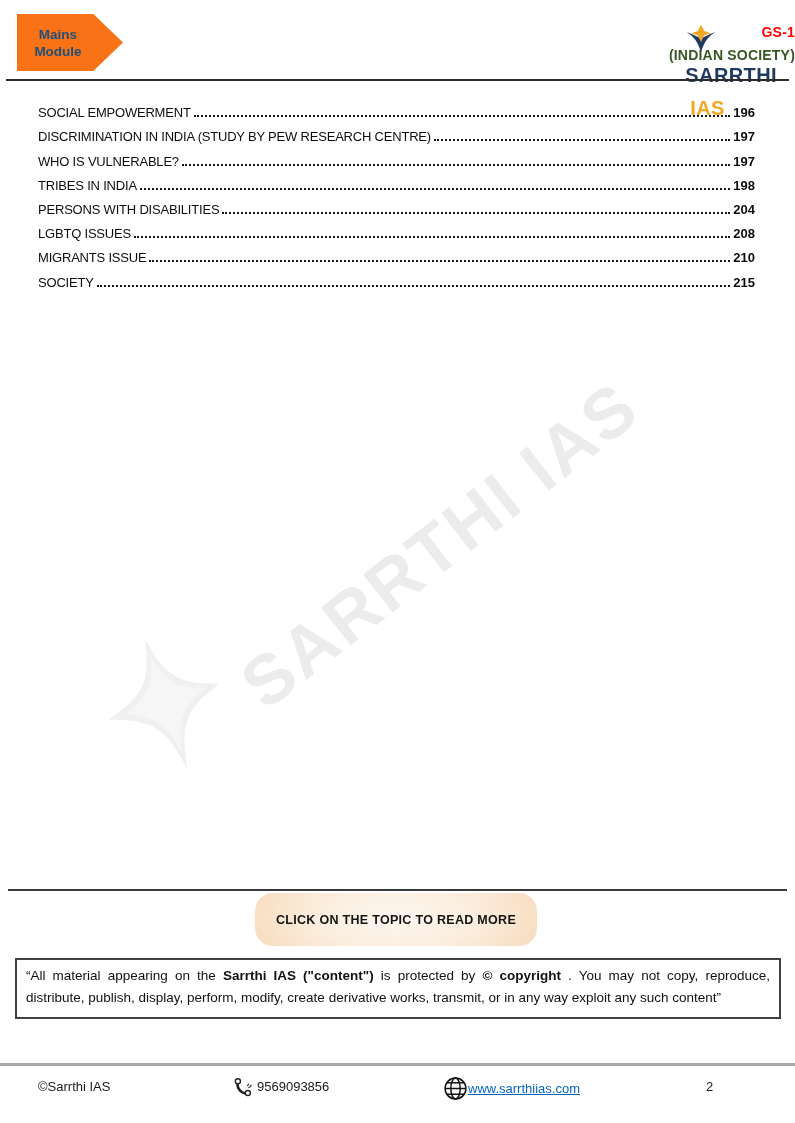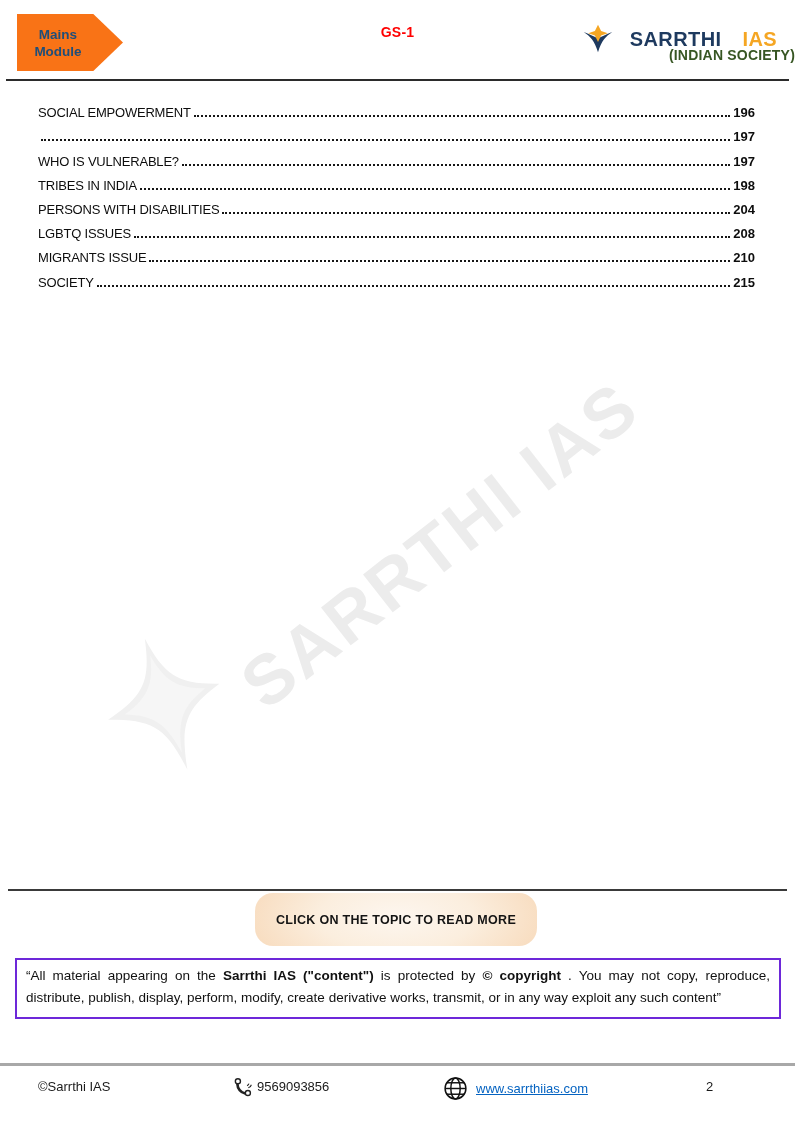--- a/index.html
+++ b/index.html
@@ -16,30 +16,30 @@
     position:absolute;left:17px;top:14px;width:106px;height:57px;
     background:#f97316;
     clip-path:polygon(0 0,72% 0,100% 50%,72% 100%,0 100%);
     display:flex;flex-direction:column;justify-content:center;align-items:center;
     padding-right:24px;box-sizing:border-box;
   }
   .module-badge span{
     font-size:13.5px;font-weight:bold;color:#1f4e79;line-height:17px;
   }
   .paper-title{
-    position:absolute;left:0;right:0;top:24px;text-align:center;
+    position:absolute;left:0;right:0;top:24px;text-align:right;
     font-size:14px;font-weight:bold;color:#ff0000;letter-spacing:.2px;
   }
   .paper-subtitle{
     position:absolute;left:0;right:0;top:47px;text-align:right;
     font-size:14px;font-weight:bold;color:#375623;letter-spacing:.2px;
   }
   .logo{
     position:absolute;right:18px;top:24px;
-    display:flex;align-items:center;gap:16px;
+    display:flex;gap:10px;flex-direction:column;
   }
   .logo .brand{font-size:20px;font-weight:800;color:#1e3a5f;letter-spacing:.4px;}
   .logo .brand-accent{font-size:20px;font-weight:800;color:#f5a623;margin-left:5px;letter-spacing:.4px;}
   .rule-header{position:absolute;left:6px;right:6px;top:79px;border-top:2px solid #2b2b2b;}
   
   .toc{position:absolute;left:38px;top:96px;width:717px;}
   .toc-row{display:flex;align-items:flex-end;height:24.2px;cursor:pointer;}
   .toc-title{font-size:13px;font-weight:normal;white-space:nowrap;letter-spacing:-.2px;color:#0d0d0d;}
   .toc-leader{flex:1;border-bottom:2px dotted #161616;margin:0 3px 3px 3px;}
   .toc-page{font-size:13px;font-weight:bold;color:#0d0d0d;}
@@ -55,32 +55,32 @@
   .rule-mid{position:absolute;left:8px;right:8px;top:889px;border-top:2px solid #3a3a3a;}
   .cta-pill{
     position:absolute;left:255px;top:893px;width:282px;height:53px;border-radius:18px;
     background:radial-gradient(ellipse 72% 170% at 50% 45%, #fdf6ef 0%, #fbeede 38%, #f7d7b6 85%, #f4d0ab 100%);
     display:flex;align-items:center;justify-content:center;
   }
   .cta-pill span{font-size:12.5px;font-weight:bold;color:#141414;letter-spacing:.3px;}
   
   .copyright-box{
     position:absolute;left:15px;top:958px;width:766px;box-sizing:border-box;
-    border:2px solid #6d28d9;background:#fff;
+    border:2px solid #404040;background:#fff;
     padding:5px 9px 8px 9px;
     font-size:13.5px;line-height:22px;text-align:justify;color:#111;
     z-index:1;
   }
   .copyright-box b{font-weight:bold;}
   
   .rule-footer{position:absolute;left:0;right:0;top:1063px;border-top:3px solid #a8a8a8;}
   .footer{position:absolute;left:0;right:0;top:1076px;height:28px;font-size:13px;color:#1a1a1a;}
   .footer-copyright{position:absolute;left:38px;top:3px;}
   .footer-phone{position:absolute;left:233px;top:0;display:flex;align-items:center;gap:3px;}
-  .footer-site{position:absolute;left:443px;top:0;display:flex;align-items:center;gap:8px;}
+  .footer-site{position:absolute;left:443px;top:0;display:flex;align-items:center;gap:0;}
   .footer-site a{color:#0563c1;text-decoration:underline;font-size:13px;}
   .footer-page{position:absolute;left:706px;top:3px;}
   .icon svg{display:block;}
   .content-layer{position:relative;z-index:1;}
 </style>
 </head>
 <body>
 
 <div class="page">
 
@@ -115,20 +115,21 @@
     <div class="rule-header"></div>
 
     <div class="toc">
       <div class="toc-row">
         <span class="toc-title">SOCIAL EMPOWERMENT</span>
         <span class="toc-leader"></span>
         <span class="toc-page">196</span>
       </div>
 
       <div class="toc-row">
+        <span class="toc-title">DISCRIMINATION IN INDIA (STUDY BY PEW RESEARCH CENTRE)</span>
         <span class="toc-leader"></span>
         <span class="toc-page">197</span>
       </div>
 
       <div class="toc-row">
         <span class="toc-title">WHO IS VULNERABLE?</span>
         <span class="toc-leader"></span>
         <span class="toc-page">197</span>
       </div>
 

